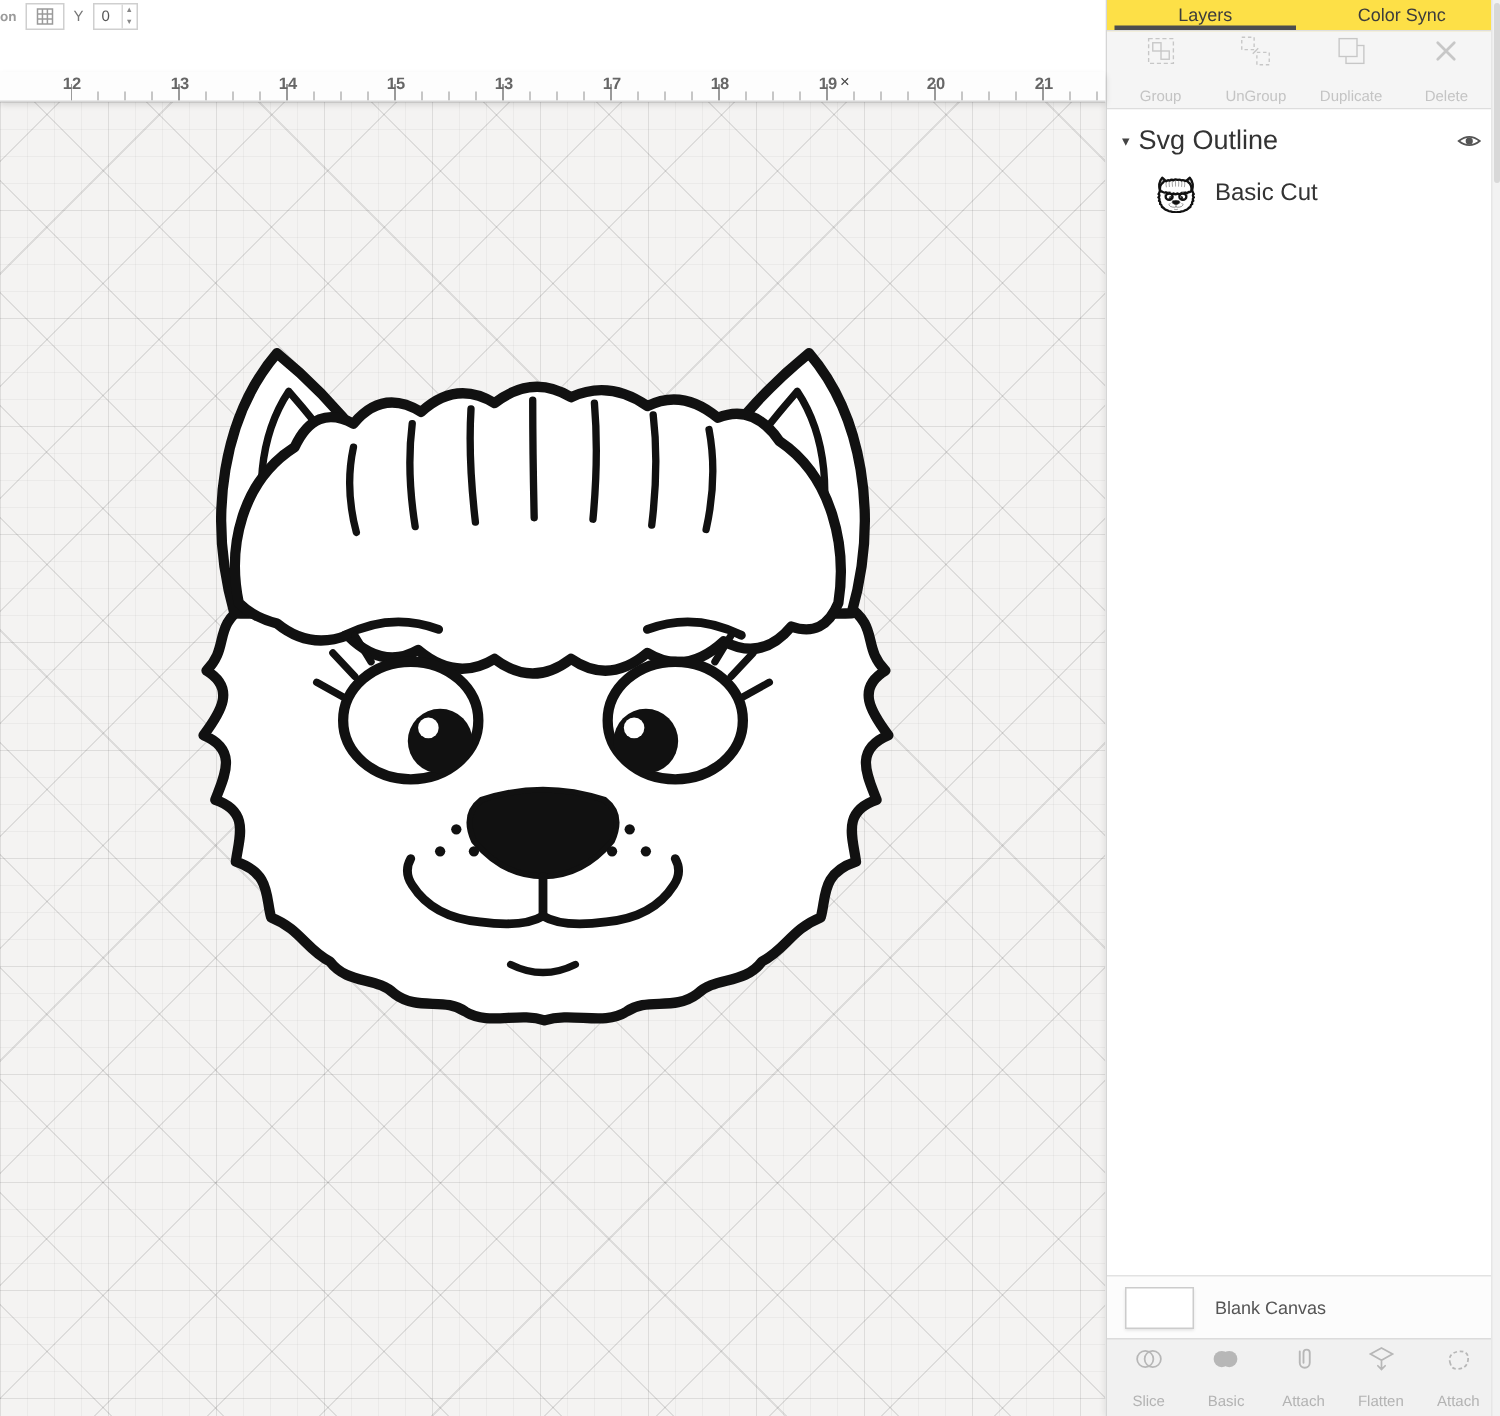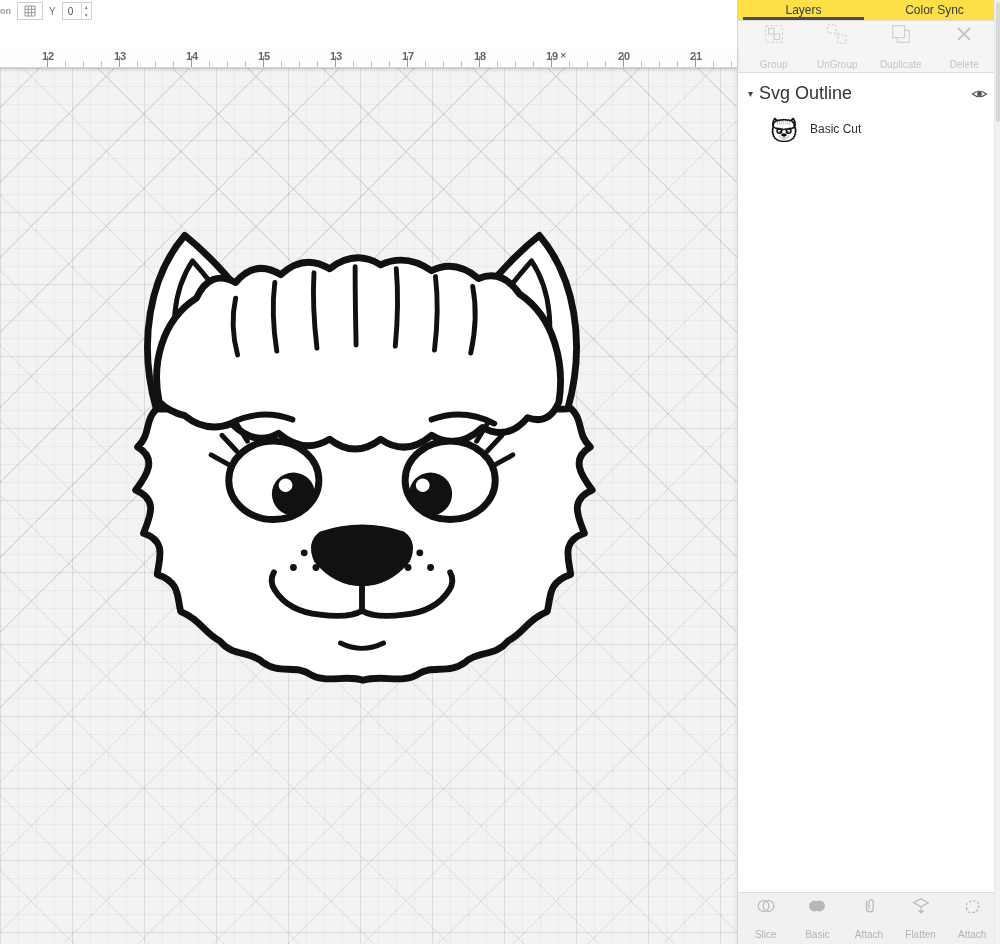--- a/index.html
+++ b/index.html
@@ -63,21 +63,21 @@
     color:#c4c4c4; font-size:10px; width:58px; cursor:default; }
   .action-btn svg { display:block; }
 
   .layers-area { flex:1 1 auto; background:#fff; overflow:hidden; }
   .layer-group-header { display:flex; align-items:center; padding:10px 12px 8px 10px; }
   .chev { font-size:10px; color:#444; margin-right:6px; cursor:pointer; }
   .layer-group-name { font-size:18px; color:#333; }
   .eye-btn { margin-left:auto; cursor:pointer; display:flex; align-items:center; }
   .layer-item { display:flex; align-items:center; gap:12px; padding:4px 12px 6px 32px; cursor:pointer; }
   .layer-thumb { width:28px; height:26px; display:flex; align-items:center; justify-content:center; }
-  .layer-item-name { font-size:12px; color:#333; }
+  .layer-item-name { font-size:16px; color:#333; }
 
   .blank-canvas-row { flex:0 0 auto; height:42px; border-top:1px solid #e2e2e2;
     display:flex; align-items:center; gap:14px; padding:0 12px; background:#fcfcfc; }
   .swatch { width:46px; height:28px; background:#ffffff; border:1px solid #cccccc;
     box-shadow:0 1px 2px rgba(0,0,0,0.1); cursor:pointer; }
   .blank-canvas-label { font-size:12px; color:#555; }
 
   .bottom-bar { flex:0 0 auto; height:52px; background:#f1f1f1; border-top:1px solid #dcdcdc;
     display:flex; justify-content:space-around; align-items:center; padding:0 2px; }
   .bottom-btn { display:flex; flex-direction:column; align-items:center; gap:14px;
@@ -266,20 +266,24 @@
       <div class="layer-item">
         <span class="layer-thumb">
           <svg width="26" height="25" viewBox="0 0 510 492" stroke-width="30">
             <use href="#dogface"></use>
           </svg>
         </span>
         <span class="layer-item-name">Basic Cut</span>
       </div>
     </div>
 
+    <div class="blank-canvas-row">
+      <div class="swatch"></div>
+      <span class="blank-canvas-label">Blank Canvas</span>
+    </div>
 
     <div class="bottom-bar">
       <div class="bottom-btn">
         <svg width="20" height="18" viewBox="0 0 24 18">
           <circle cx="9" cy="9" r="6.5" fill="none" stroke="#b7b7b7" stroke-width="1.4"></circle>
           <circle cx="15" cy="9" r="6.5" fill="none" stroke="#b7b7b7" stroke-width="1.4"></circle>
         </svg>
         <span>Slice</span>
       </div>
       <div class="bottom-btn">

